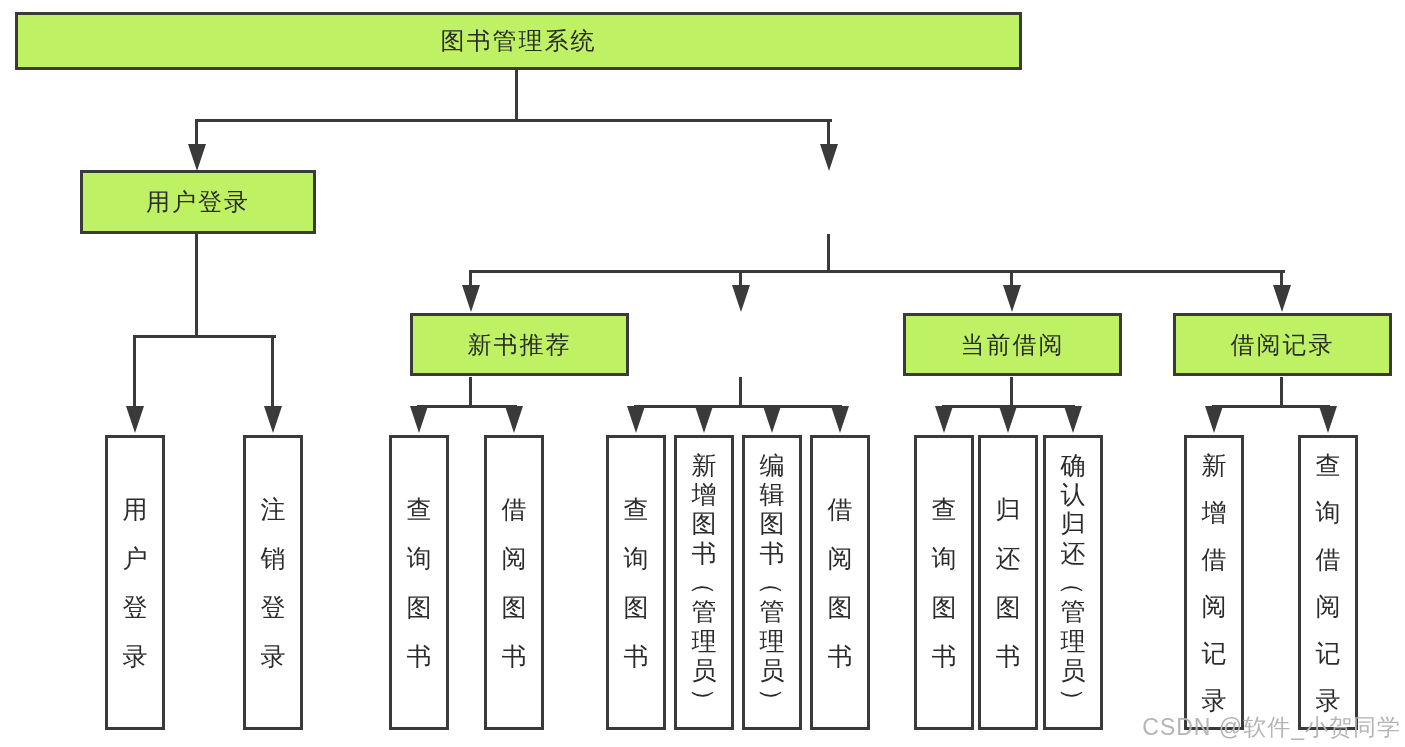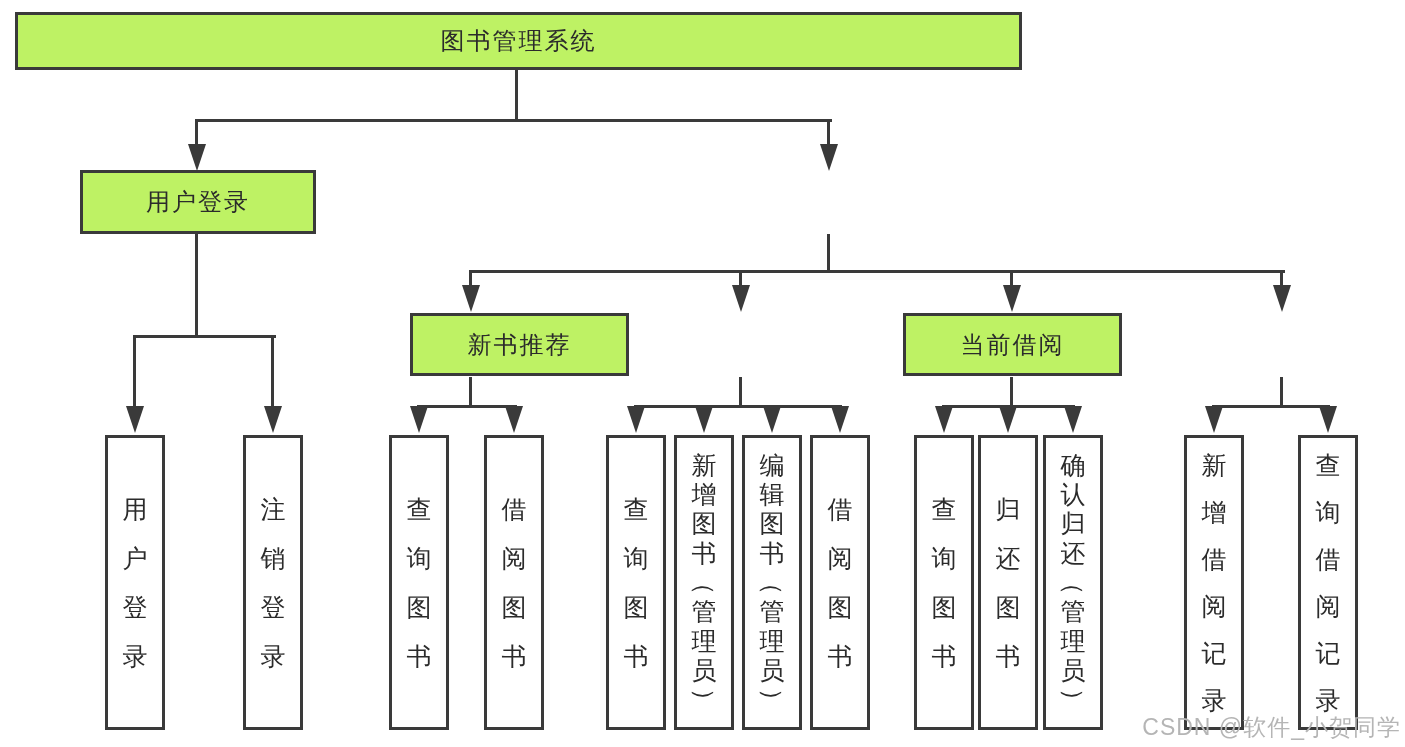--- a/index.html
+++ b/index.html
@@ -42,20 +42,21 @@
 
 <div class="canvas">
 
   <div class="hbox" style="left:15px;top:12px;width:1007px;height:58px;">图书管理系统</div>
 
   <div class="hbox" style="left:80px;top:170px;width:236px;height:64px;">用户登录</div>
 
 
   <div class="hbox" style="left:362px;top:313px;width:219px;height:63px;margin-left:48px;">新书推荐</div>
   <div class="hbox" style="left:903px;top:313px;width:219px;height:63px;">当前借阅</div>
+  <div class="hbox" style="left:1173px;top:313px;width:219px;height:63px;">借阅记录</div>
 
   <div class="vbox" style="left: 105px; top: 435px; width: 60px; height: 295px; gap: 22px;">
       <span>用</span>
       <span>户</span>
       <span>登</span>
       <span>录</span>
     </div>
   <div class="vbox" style="left: 243px; top: 435px; width: 60px; height: 295px; gap: 22px;">
       <span>注</span>
       <span>销</span>

